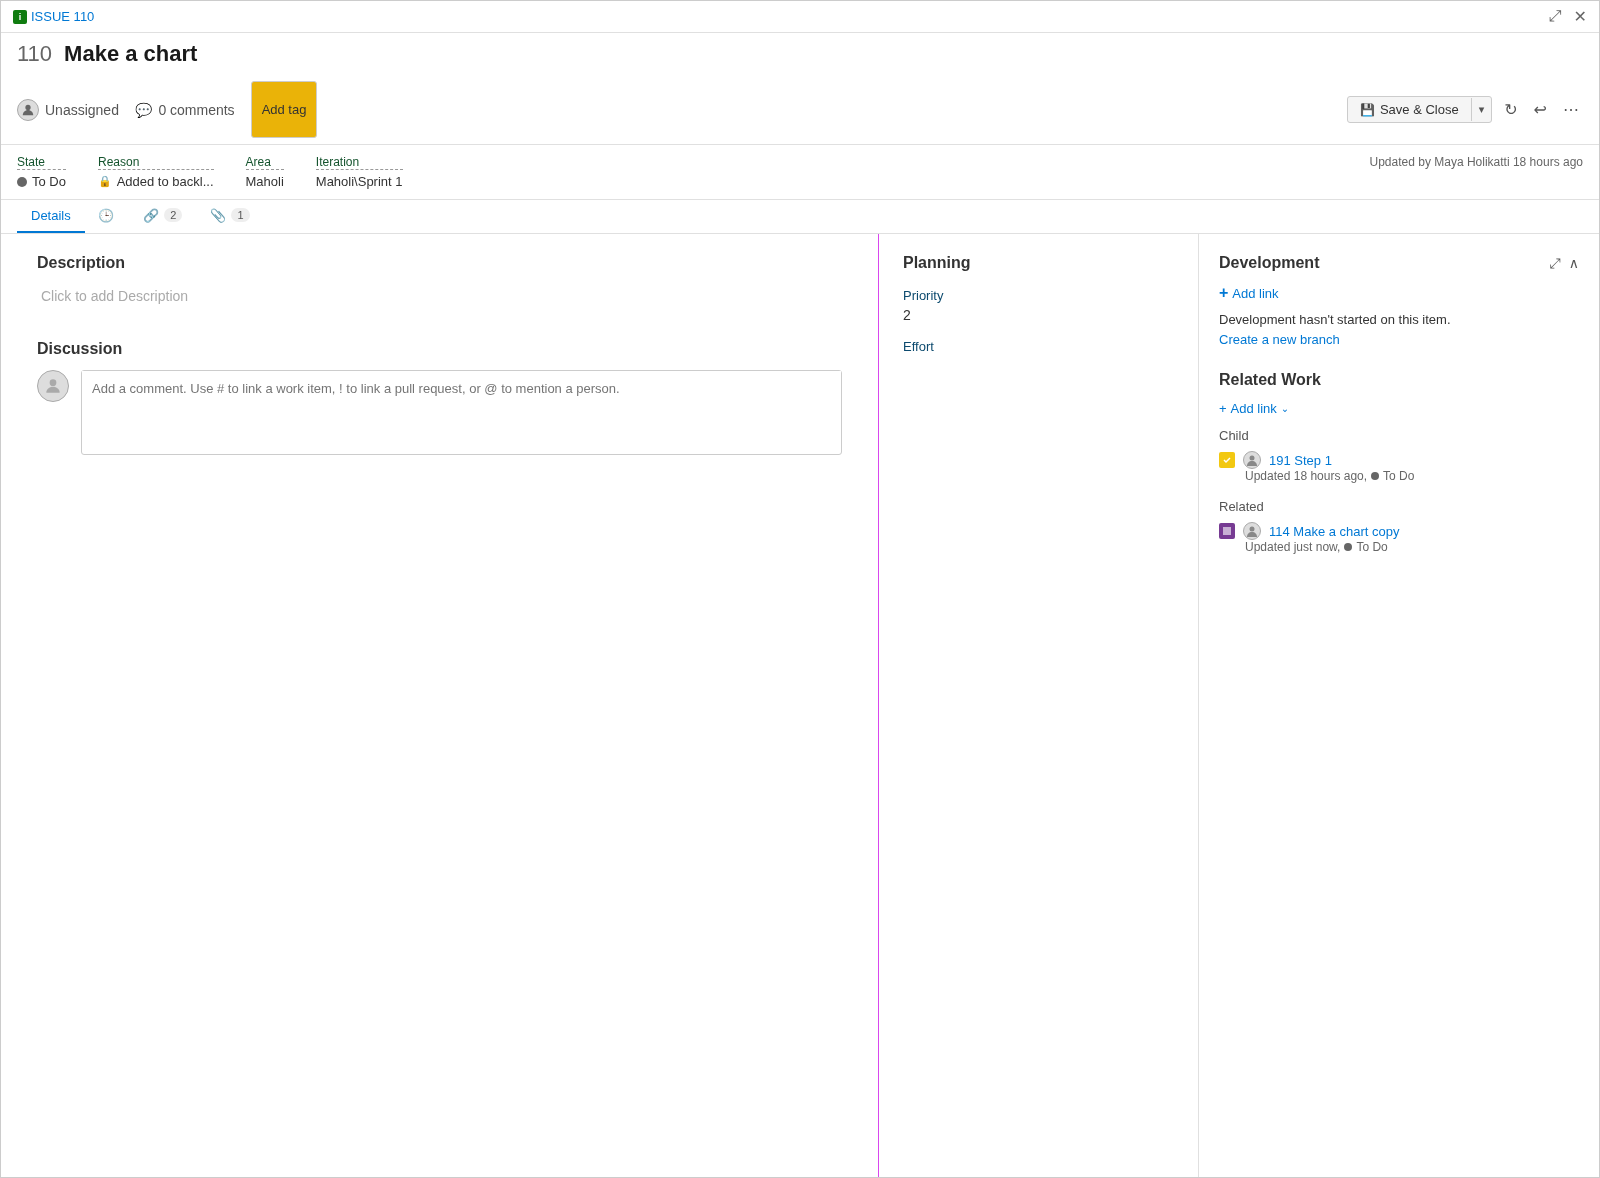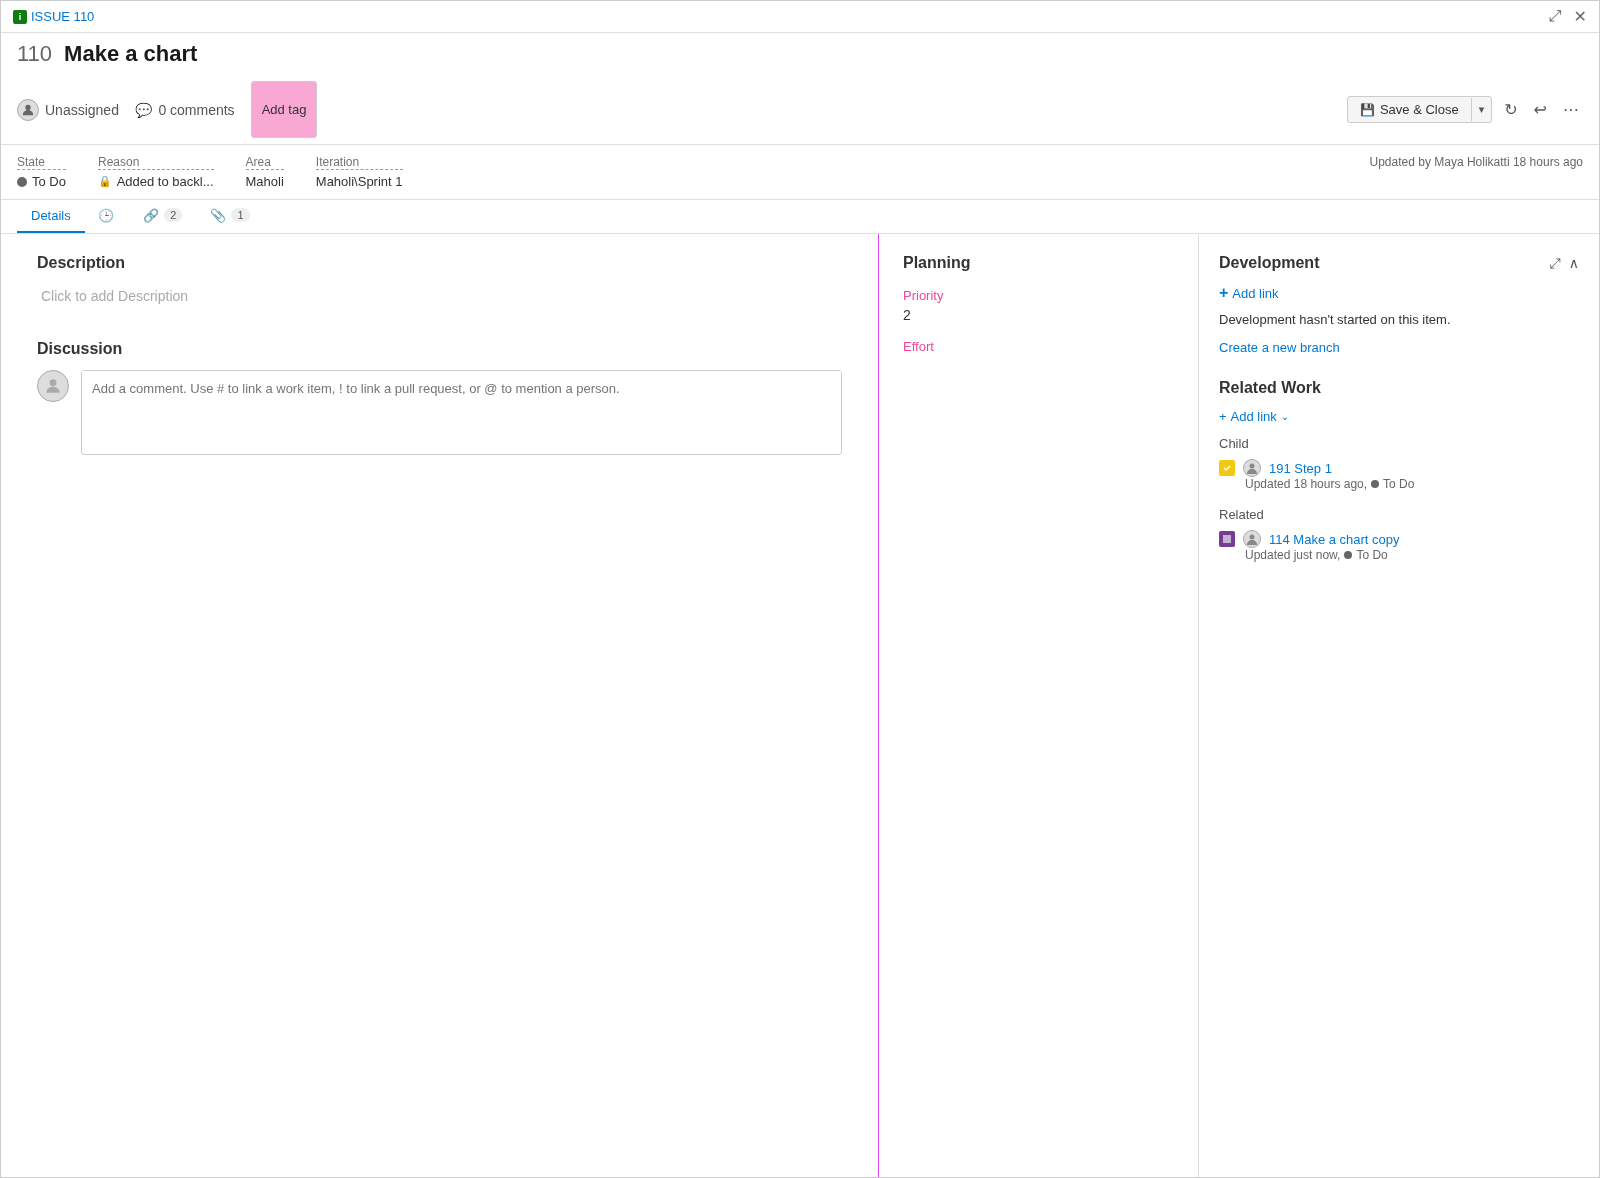--- a/index.html
+++ b/index.html
@@ -18,32 +18,32 @@
     .title-row { display: flex; align-items: center; padding: 8px 16px; gap: 12px; }
     .issue-number { font-size: 22px; font-weight: 300; color: #666; }
     .issue-title { font-size: 22px; font-weight: 600; color: #1a1a1a; }
 
     
     .action-bar { display: flex; align-items: center; padding: 6px 16px; gap: 16px; border-bottom: 1px solid #e0e0e0; }
     .assignee-section { display: flex; align-items: center; gap: 6px; color: #555; cursor: pointer; }
     .assignee-icon { width: 22px; height: 22px; border-radius: 50%; background: #ddd; border: 1px solid #aaa; display: flex; align-items: center; justify-content: center; font-size: 11px; color: #555; }
     .comments-section { display: flex; align-items: center; gap: 6px; color: #555; cursor: pointer; }
     .comment-icon { color: #0078d4; font-size: 14px; }
-    .add-tag-btn { border: 1px solid #ccc; background: #f9a8d4; padding: 20px 10px; border-radius: 3px; cursor: pointer; color: #333; font-size: 13px; }
+    .add-tag-btn { border: 1px solid #ccc; background: #eab308; padding: 20px 10px; border-radius: 3px; cursor: pointer; color: #333; font-size: 13px; }
     .toolbar-right { margin-left: auto; display: flex; align-items: center; gap: 8px; }
     .save-close-btn { display: flex; align-items: center; border: 1px solid #ccc; background: #f5f5f5; border-radius: 3px; overflow: hidden; }
     .save-close-main { padding: 5px 12px; cursor: pointer; font-size: 13px; display: flex; align-items: center; gap: 5px; }
     .save-close-main .save-icon { font-size: 12px; color: #555; }
     .save-close-dropdown { border-left: 1px solid #ccc; padding: 5px 7px; cursor: pointer; font-size: 11px; color: #555; }
     .toolbar-icon-btn { background: none; border: none; cursor: pointer; color: #555; font-size: 16px; padding: 4px; }
 
     
     .fields-bar { display: flex; align-items: flex-start; padding: 10px 16px; border-bottom: 1px solid #e0e0e0; gap: 0; }
     .field-group { display: flex; flex-direction: column; gap: 4px; margin-right: 32px; }
-    .field-label { font-size: 12px; color: #737373; text-decoration: underline; text-decoration-color: transparent; border-bottom: 1px dashed #999; display: inline-block; }
+    .field-label { font-size: 12px; color: #14532d; text-decoration: underline; text-decoration-color: transparent; border-bottom: 1px dashed #999; display: inline-block; }
     .field-value { display: flex; align-items: center; gap: 5px; font-size: 13px; }
     .state-dot { width: 10px; height: 10px; border-radius: 50%; background: #666; }
     .lock-icon { font-size: 11px; color: #555; }
     .field-area-value { font-size: 13px; font-weight: 400; }
     .updated-info { margin-left: auto; font-size: 12px; color: #666; }
 
     
     .tabs-bar { display: flex; align-items: center; padding: 0 16px; border-bottom: 1px solid #e0e0e0; }
     .tab { padding: 8px 14px; cursor: pointer; font-size: 13px; color: #555; border-bottom: 2px solid transparent; display: flex; align-items: flex-start; gap: 5px; }
     .tab.active { color: #0078d4; border-bottom: 2px solid #0078d4; }
@@ -64,35 +64,35 @@
     .comment-area { display: flex; gap: 12px; margin-top: 4px; }
     .user-avatar { width: 32px; height: 32px; border-radius: 50%; background: #ddd; border: 1px solid #aaa; display: flex; align-items: center; justify-content: center; flex-shrink: 0; }
     .user-avatar svg { width: 20px; height: 20px; }
     .comment-input-wrapper { flex: 1; border: 1px solid #ccc; border-radius: 3px; min-height: 80px; }
     .comment-input { width: 100%; min-height: 80px; padding: 10px; font-size: 13px; color: #aaa; border: none; outline: none; resize: none; font-family: inherit; }
 
     
     .middle-panel { width: 320px; padding: 20px 24px; border-right: 1px solid #e0e0e0; }
     .planning-title { font-size: 16px; font-weight: 600; margin-bottom: 16px; }
     .planning-field { margin-bottom: 16px; }
-    .planning-field-label { font-size: 13px; color: #ec4899; margin-bottom: 4px; }
+    .planning-field-label { font-size: 13px; color: #0c4a6e; margin-bottom: 4px; }
     .planning-field-value { font-size: 14px; color: #333; }
 
     
     .right-panel { width: 400px; padding: 20px 20px; }
 
     .dev-header { display: flex; align-items: center; margin-bottom: 12px; }
     .dev-title { font-size: 16px; font-weight: 700; }
     .dev-header-icons { margin-left: auto; display: flex; gap: 8px; }
     .dev-icon-btn { background: none; border: none; cursor: pointer; color: #555; font-size: 14px; }
 
     .add-link-btn { display: flex; align-items: center; gap: 4px; color: #0078d4; cursor: pointer; font-size: 13px; margin-bottom: 10px; border: none; background: none; padding: 0; }
     .add-link-plus { font-size: 16px; font-weight: bold; }
 
-    .dev-info-text { font-size: 13px; color: #333; margin-bottom: 12px; }
+    .dev-info-text { font-size: 13px; color: #333; margin-bottom: 4px; }
     .create-branch-link { color: #0078d4; font-size: 13px; cursor: pointer; text-decoration: none; }
 
     .related-work-section { margin-top: 24px; }
     .related-work-header { display: flex; align-items: center; margin-bottom: 12px; }
     .related-work-title { font-size: 16px; font-weight: 600; }
 
     .add-link-dropdown { display: flex; align-items: center; gap: 4px; color: #0078d4; cursor: pointer; font-size: 13px; margin-bottom: 12px; border: none; background: none; padding: 0; }
     .dropdown-arrow { font-size: 10px; }
 
     .work-category { margin-bottom: 16px; }

